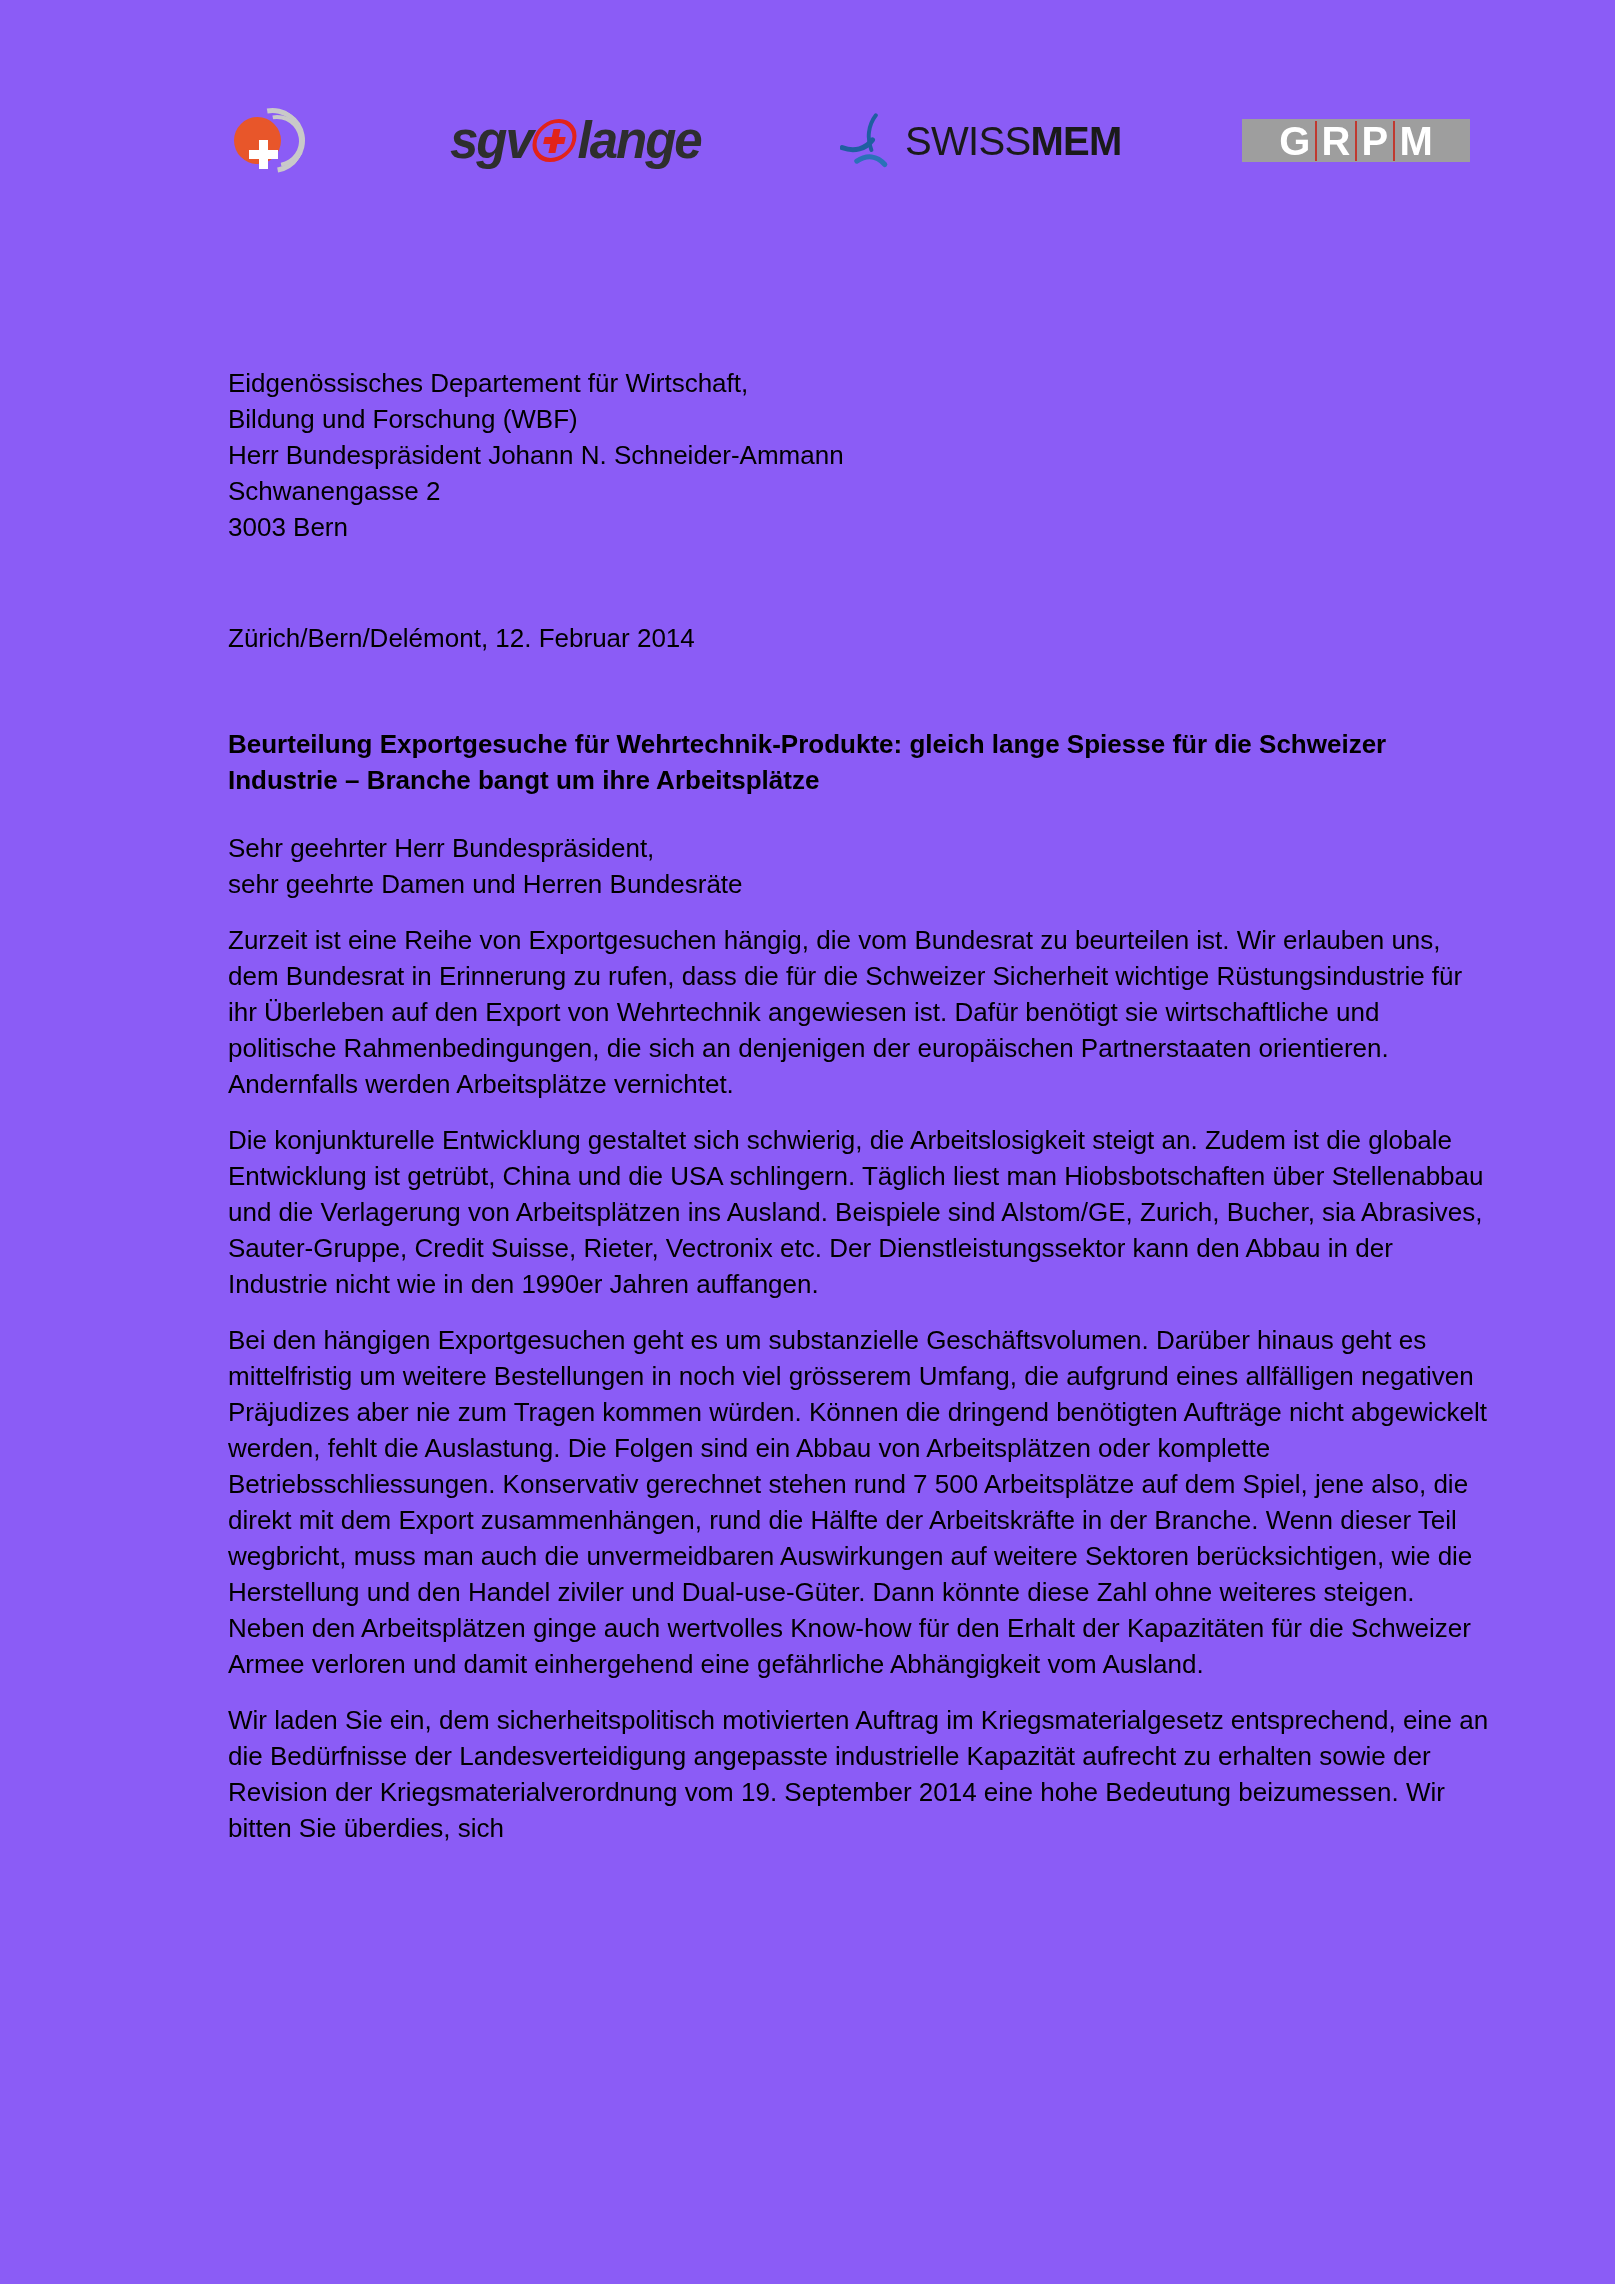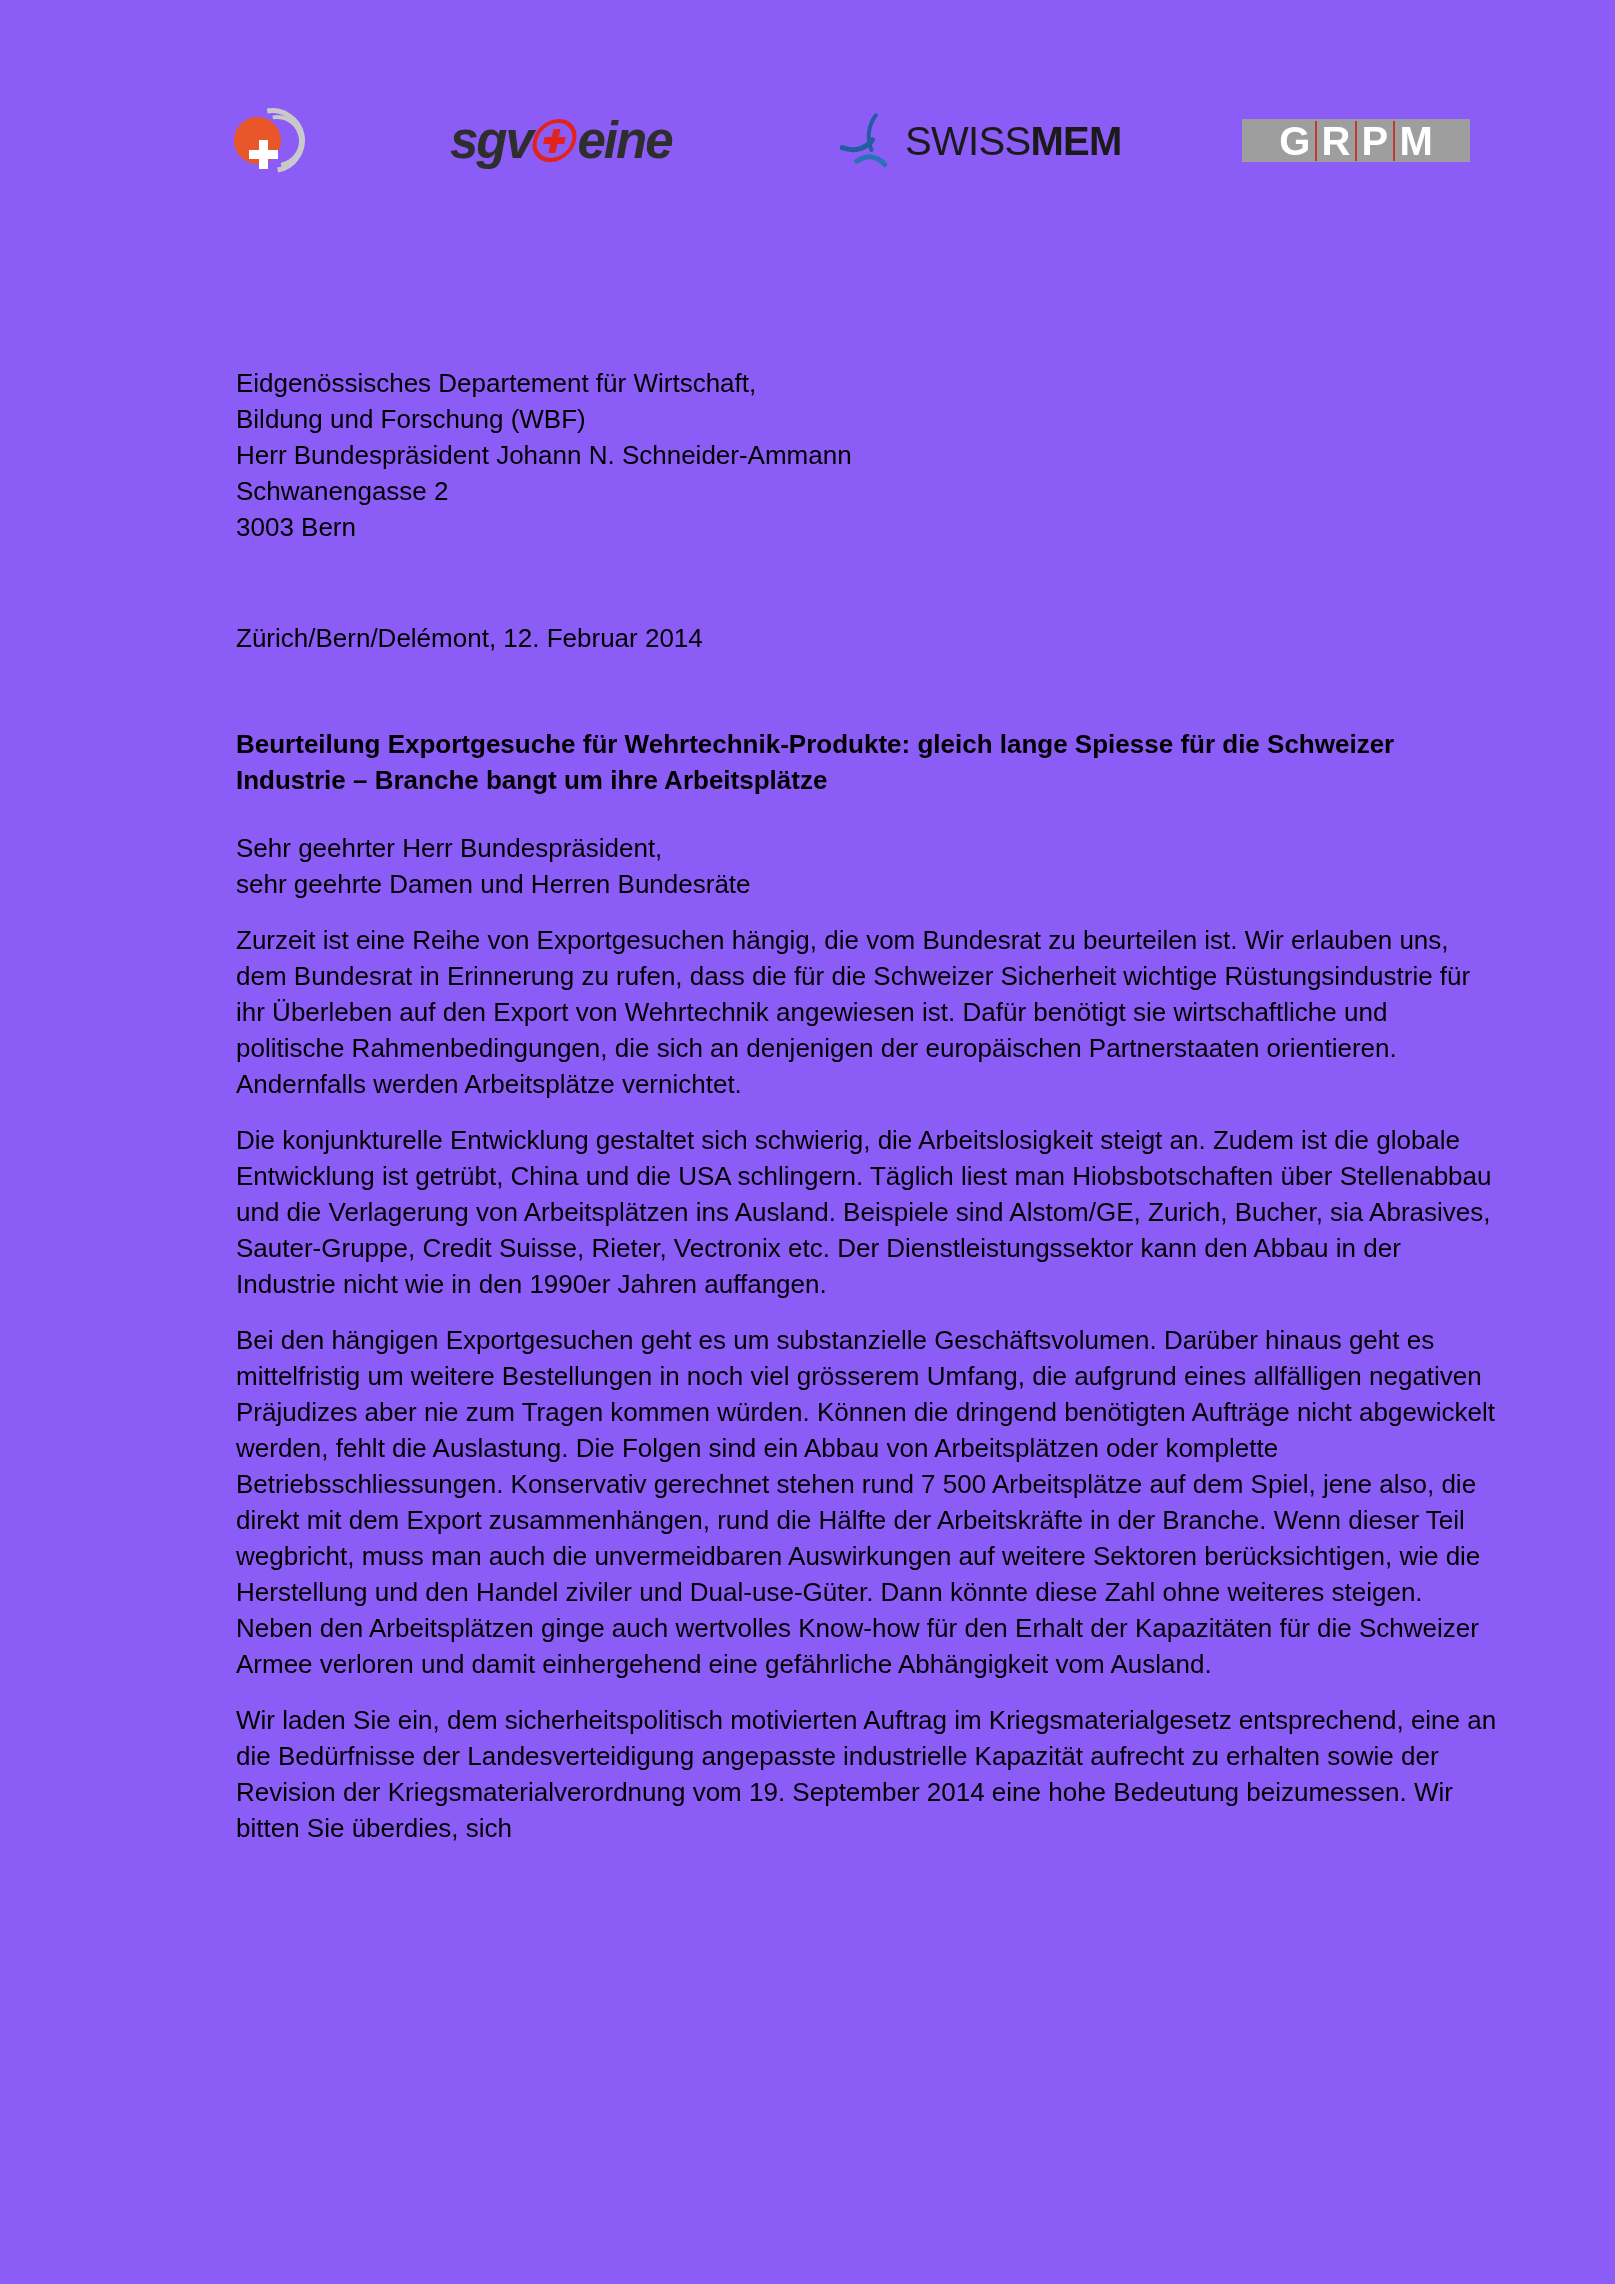--- a/index.html
+++ b/index.html
@@ -152,21 +152,21 @@
   .grpm-letters span.sep {
     width: 2px;
     height: 40px;
     background: #c0392f;
     display: inline-block;
   }
 
   
   .body-area {
     position: absolute;
-    left: 236px;
+    left: 228px;
     top: 365px;
     width: 1265px;
   }
   .txt {
     font-size: 26px;
     line-height: 36px;
     color: #000000;
     white-space: pre-line;
   }
   .address-block { margin: 0; }
@@ -198,21 +198,21 @@
     </div>
 
     <div class="logo logo-sgv">
       <div class="sgv-word">
         <span>sgv</span>
         <span class="sgv-badge">
           <span class="sgv-badge-ring"></span>
           <span class="sgv-badge-cross-v"></span>
           <span class="sgv-badge-cross-h"></span>
         </span>
-        <span>eine</span>
+        <span>lange</span>
       </div>
     </div>
 
     <div class="logo logo-swissmem">
       <div class="swissmem">
         <svg class="swissmem-mark" viewBox="0 0 100 100">
           <path d="M64 4 C50 22 48 46 56 66" stroke="#1f5fa0" stroke-width="7" fill="none" stroke-linecap="round"></path>
           <path d="M4 62 C26 70 46 64 58 48" stroke="#1f5fa0" stroke-width="9" fill="none" stroke-linecap="round"></path>
           <path d="M30 86 C48 74 66 76 80 92" stroke="#2a72b8" stroke-width="9" fill="none" stroke-linecap="round"></path>
         </svg>

